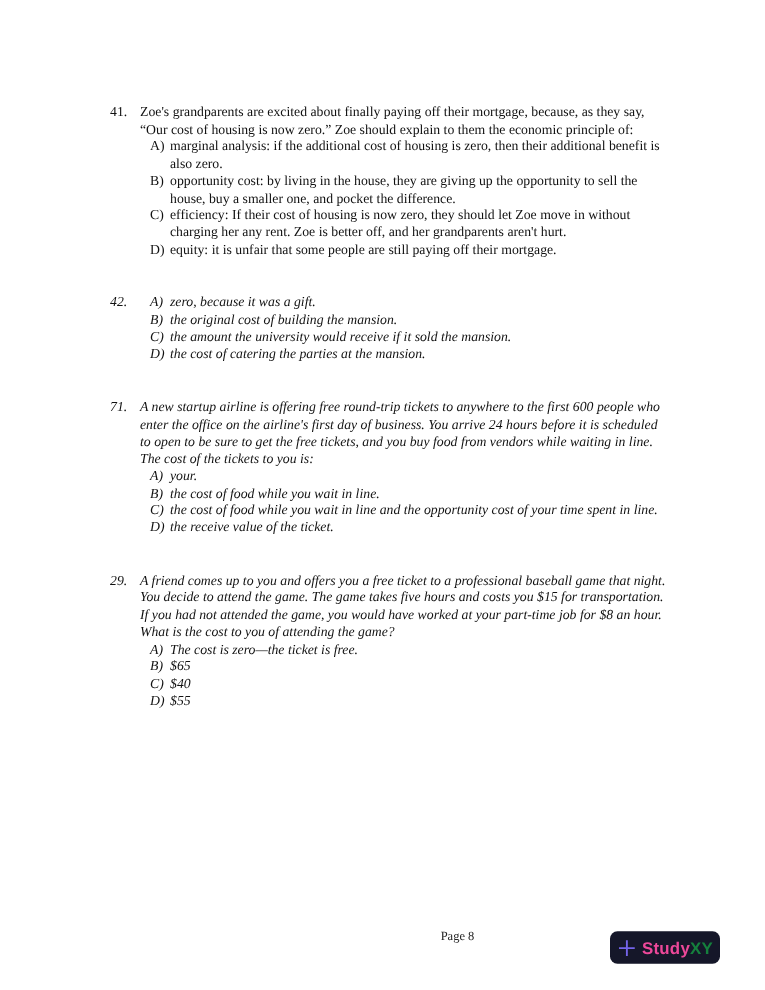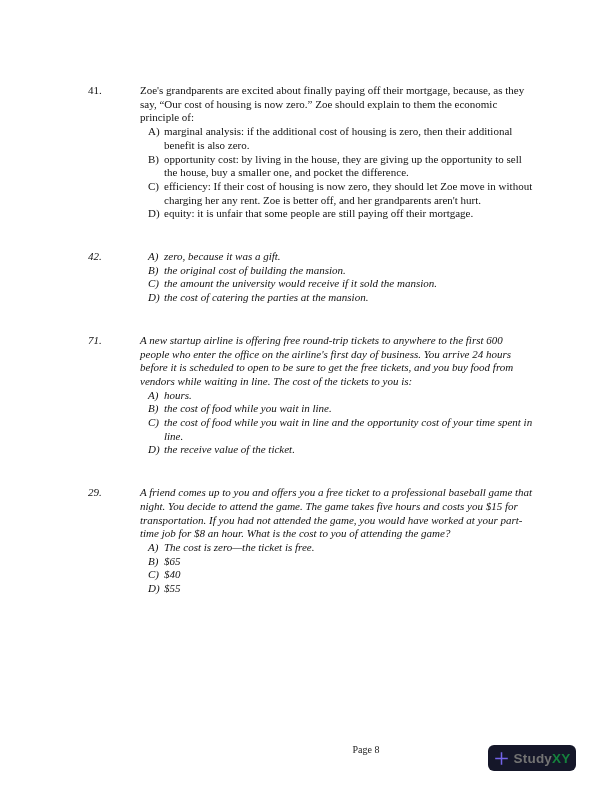--- a/index.html
+++ b/index.html
@@ -30,21 +30,21 @@
     font-size: 11px;
     line-height: 13.7px;
     text-align: left;
   }
   .question { display: flex; }
   .question + .question { margin-top: 29px; font-style: italic; }
   .qnum {
     flex: none;
     width: 24px;
   }
-  .qbody { flex: 1; min-width: 0; margin-left: 28px; }
+  .qbody { flex: 1; min-width: 0; }
   .options { margin-left: 8px; }
   .option { display: flex; }
   .oletter {
     flex: none;
     width: 16px;
   }
   .otext { flex: 1; min-width: 0; }
 
   .page-number {
     position: absolute;
@@ -73,21 +73,21 @@
     font-family: "Liberation Sans", sans-serif;
     font-weight: bold;
     font-size: 13.5px;
     letter-spacing: 0.2px;
   }
   .logo-plus {
     display: flex;
     align-items: center;
     justify-content: center;
   }
-  .logo-study { color: #737373; }
+  .logo-study { color: #ec4899; }
   .logo-xy { color: #15803d; }
 </style>
 </head>
 <body>
 
 <div class="page">
 
   <div class="content">
 
     <div class="question">
@@ -139,21 +139,21 @@
       </div>
     </div>
 
     <div class="question">
       <div class="qnum">71.</div>
       <div class="qbody">
         <div class="qtext">A new startup airline is offering free round-trip tickets to anywhere to the first 600 people who enter the office on the airline's first day of business. You arrive 24 hours before it is scheduled to open to be sure to get the free tickets, and you buy food from vendors while waiting in line. The cost of the tickets to you is:</div>
         <div class="options">
           <div class="option">
             <span class="oletter">A)</span>
-            <span class="otext">hours.</span>
+            <span class="otext">your.</span>
           </div>
           <div class="option">
             <span class="oletter">B)</span>
             <span class="otext">the cost of food while you wait in line.</span>
           </div>
           <div class="option">
             <span class="oletter">C)</span>
             <span class="otext">the cost of food while you wait in line and the opportunity cost of your time spent in line.</span>
           </div>
           <div class="option">

